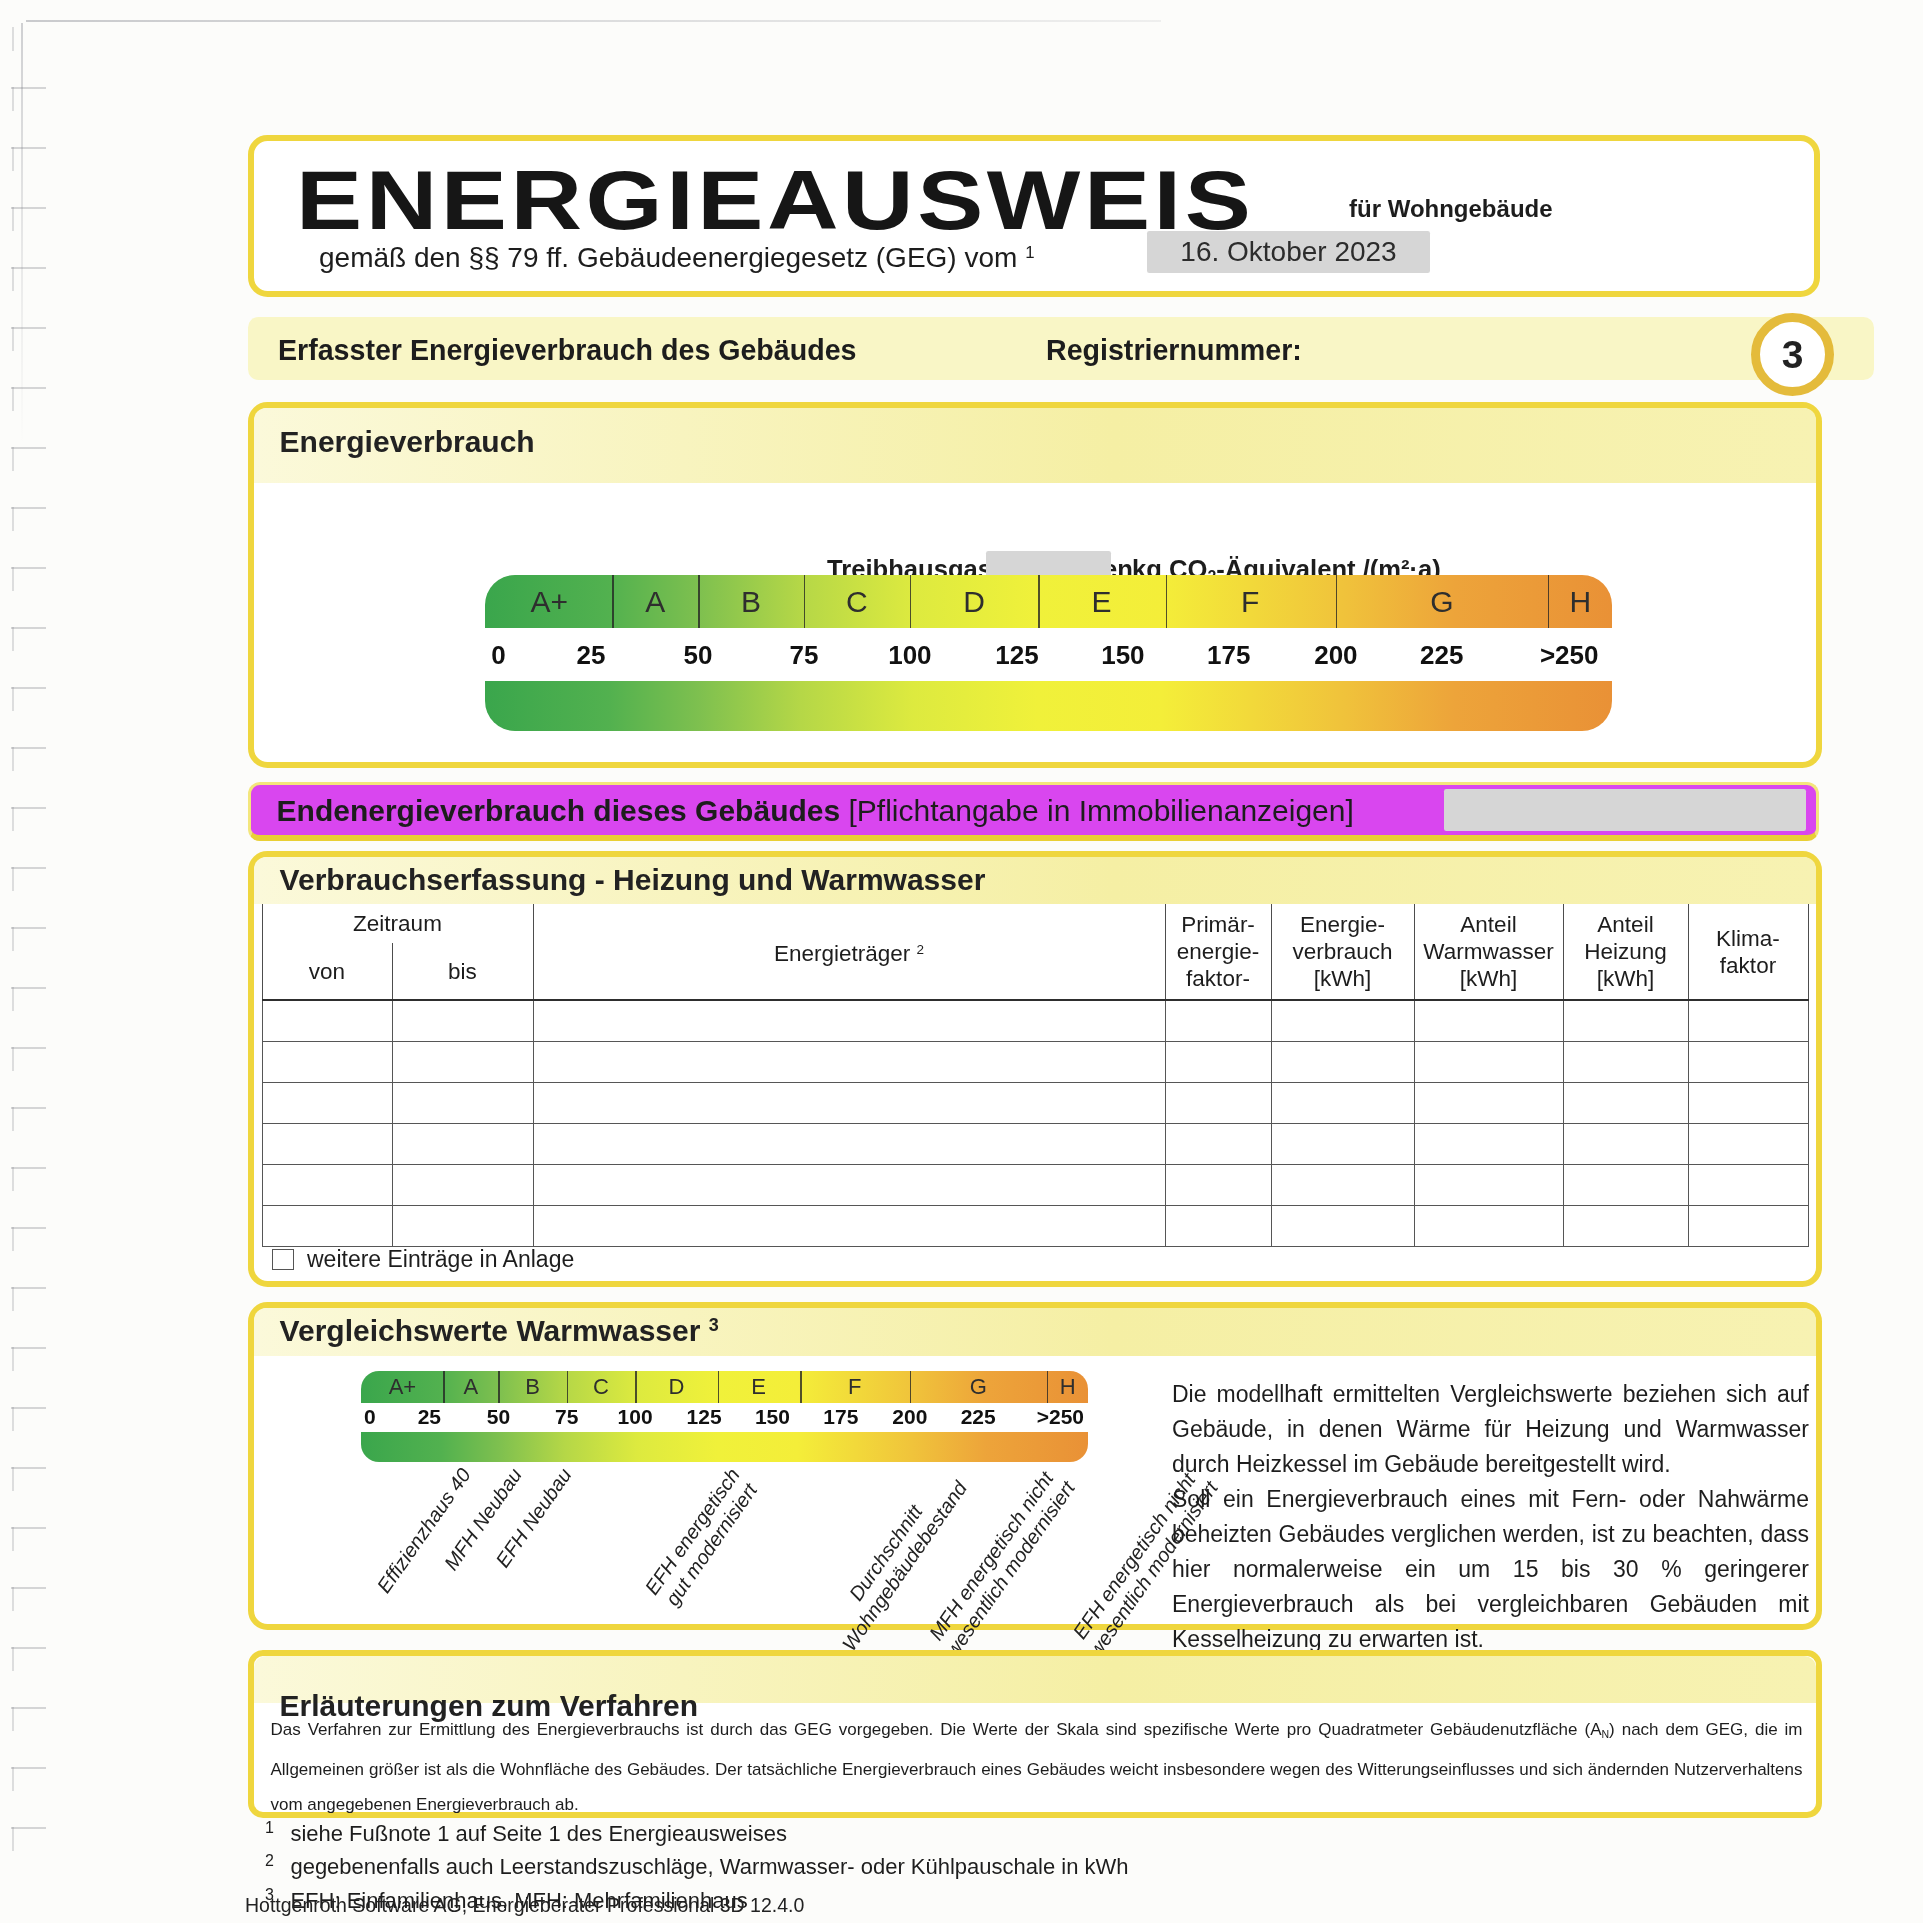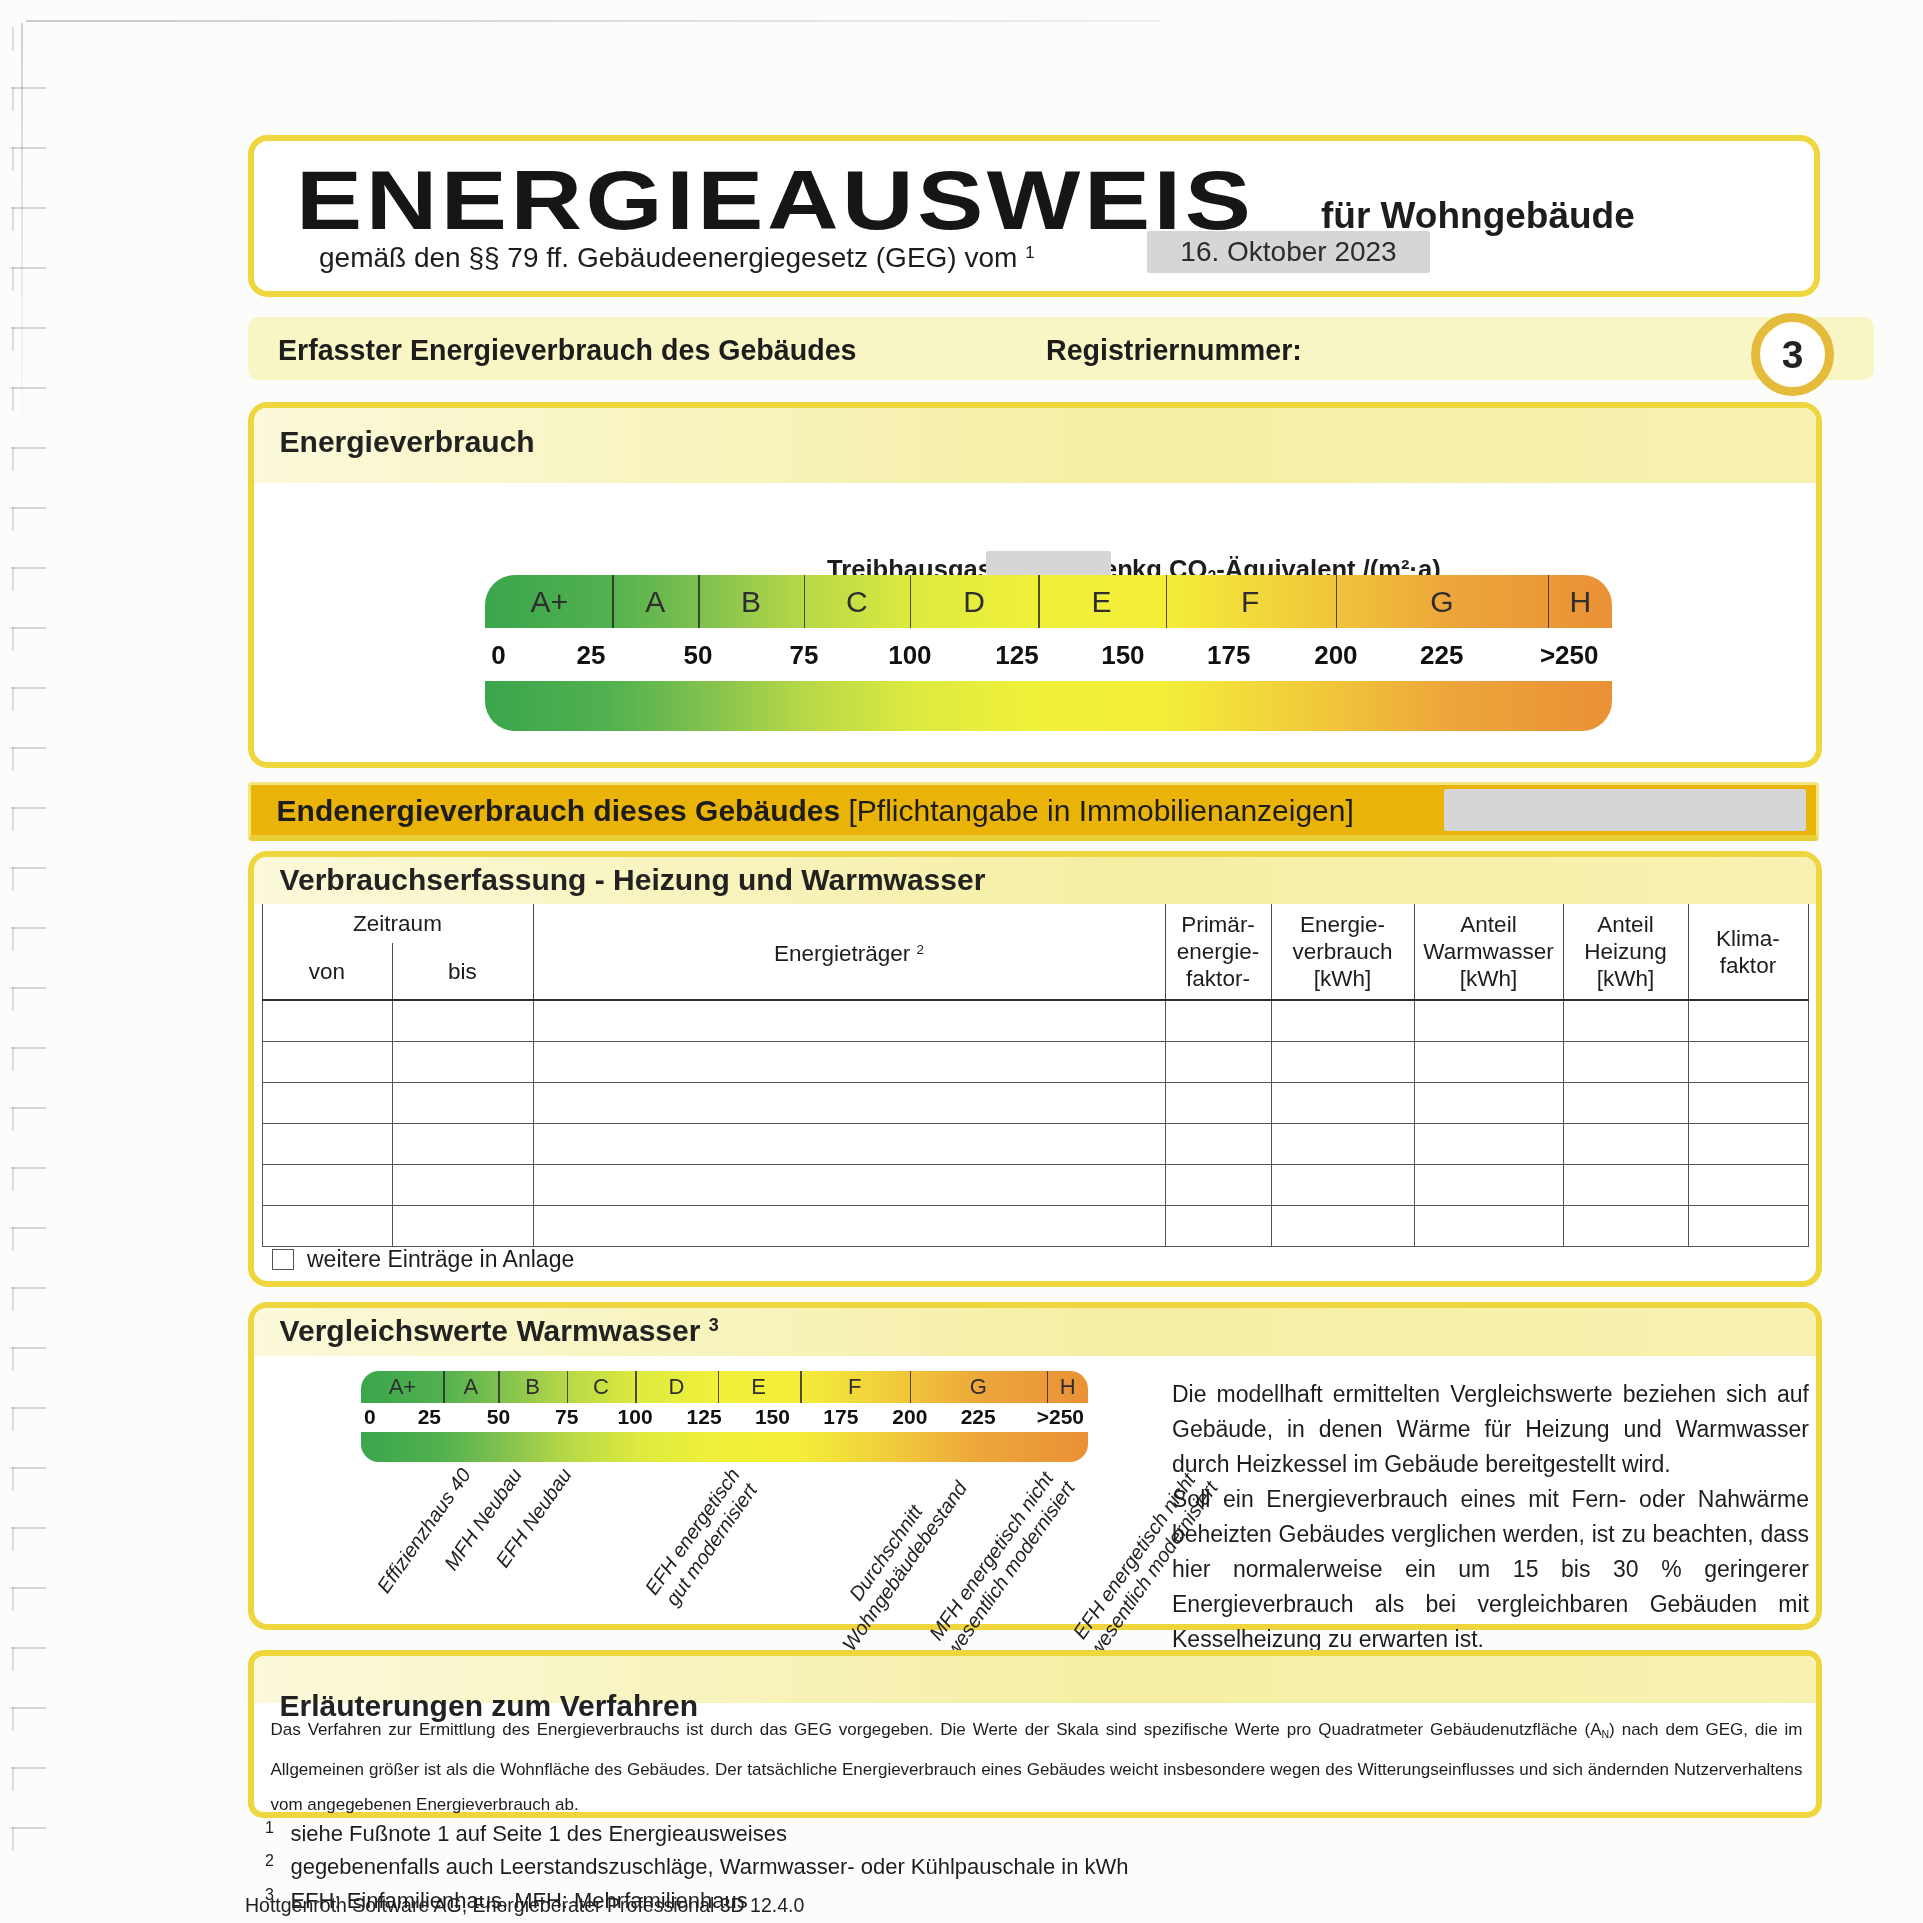--- a/index.html
+++ b/index.html
@@ -27,21 +27,21 @@
     border-radius:12px 12px 0 0;}
   .sec-heading{font-weight:bold;font-size:30px;color:#222;}
   .sup{font-size:0.60em;vertical-align:0.55em;}
   .sub{font-size:0.62em;vertical-align:-0.25em;}
   .grayfield{background:#d6d6d6;border-radius:2.3px;}
 
   
   #header-box{left:248px;top:135px;width:1560px;height:150px;}
   .title{position:absolute;left:42px;top:10.5px;font-weight:bold;font-size:84px;
     letter-spacing:3px;white-space:nowrap;transform:scaleX(1.18);transform-origin:left center;color:#161616;}
-  .title-suffix{position:absolute;left:1067px;top:54px;font-size:37px;font-weight:bold;}
+  .title-suffix{position:absolute;left:1095px;top:54px;font-size:24px;font-weight:bold;}
   .law-line{position:absolute;left:45px;top:101px;font-size:28px;white-space:nowrap;margin-left:20px;}
   .date-field{position:absolute;left:893px;top:90px;width:283px;height:42px;
     font-size:28px;text-align:center;line-height:42px;color:#2c2c2c;}
 
   
   #meta-bar{position:absolute;left:248px;top:317px;width:1626px;height:63px;
     background:#f9f6c6;border-radius:10.5px;}
   #meta-left{position:absolute;left:30px;top:16.5px;font-size:28.6px;font-weight:bold;}
   #reg-label{position:absolute;left:798px;top:16.5px;font-size:28.6px;font-weight:bold;}
   #reg-field{position:absolute;left:1097px;top:9px;width:362px;height:45px;
@@ -75,21 +75,21 @@
   #energy-box{left:248px;top:402px;width:1562px;height:354px;}
   #energy-box .band{height:75px;}
   #energy-heading{position:absolute;left:25.6px;top:16.5px;}
   #ghg-line{position:absolute;left:573px;top:147px;font-size:25.6px;font-weight:bold;white-space:nowrap;}
   #ghg-field{position:absolute;left:732px;top:143px;width:125px;height:38px;}
   #ghg-unit{position:absolute;left:878px;top:147px;font-size:25.6px;font-weight:bold;white-space:nowrap;}
   #energy-box .scale-lg{left:231px;top:167px;}
 
   
   #endbar{position:absolute;left:248px;top:782px;width:1565px;height:50px;
-    background:#eab308;border:3.8px solid #f3e67c;border-bottom:6.8px solid #e9cf35;border-radius:4px;}
+    background:#d946ef;border:3.8px solid #f3e67c;border-bottom:6.8px solid #e9cf35;border-radius:12px;}
   #endbar-text{position:absolute;left:25.6px;top:9px;font-size:30px;white-space:nowrap;}
   #endbar-field{position:absolute;right:10.5px;top:3.8px;bottom:3.8px;width:362px;}
 
   
   #table-box{left:248px;top:851px;width:1562px;height:424px;}
   #table-box .band{height:47px;}
   #table-heading{position:absolute;left:25.6px;top:6px;}
   table#ctable{position:absolute;left:7.5px;top:47px;width:1547px;
     border-collapse:collapse;table-layout:fixed;
     border-left:1.5px solid #4d4d4d;border-right:1.5px solid #4d4d4d;border-bottom:1.5px solid #4d4d4d;}

